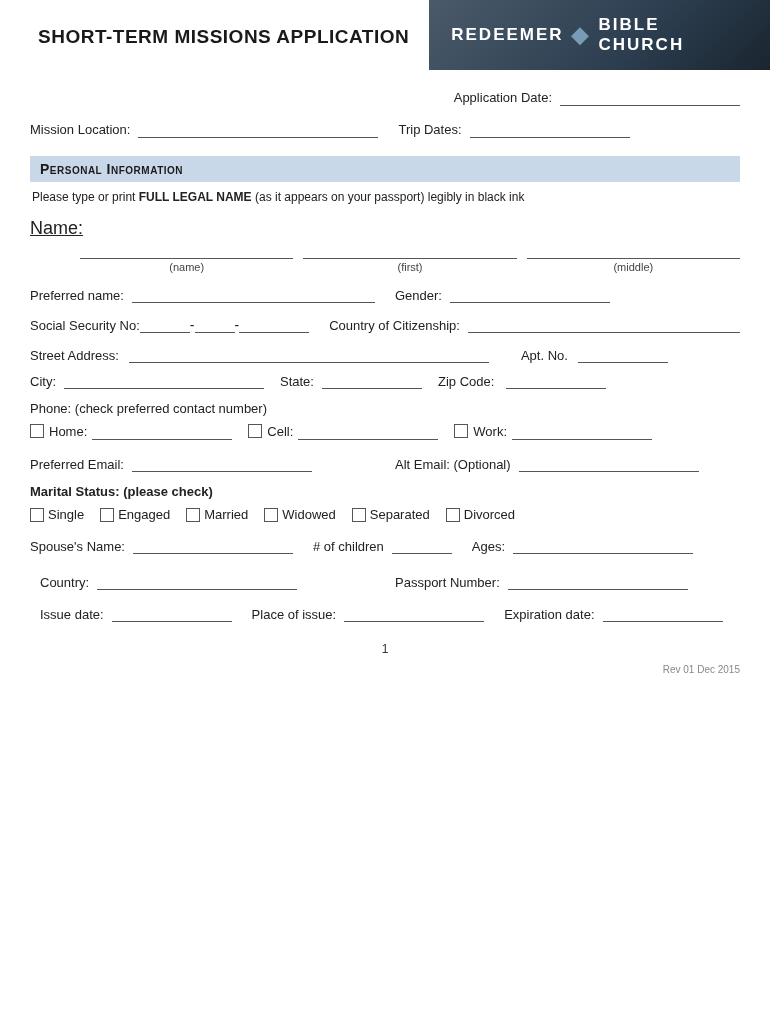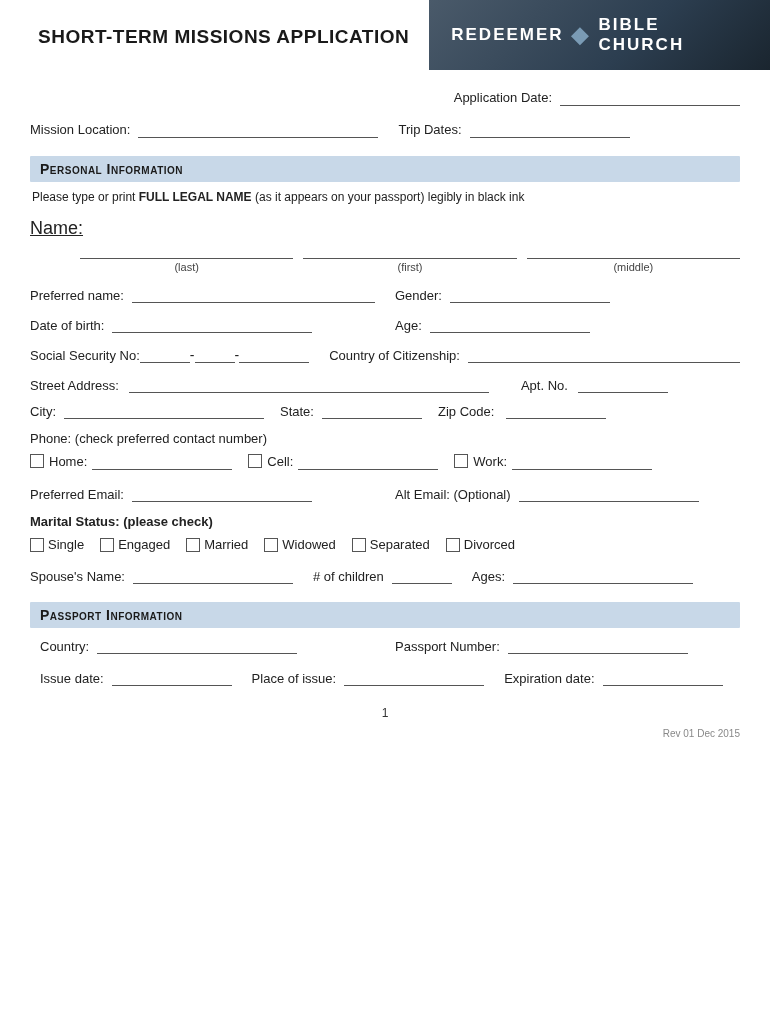--- a/index.html
+++ b/index.html
@@ -409,21 +409,21 @@
     <div class="section-subtitle">
       <span>Please type or print </span><strong>FULL LEGAL NAME</strong><span> (as it appears on your passport) legibly in black ink</span>
     </div>
 
     <div class="name-row form-row">
       <label>Name:</label>
     </div>
     <div class="name-fields">
       <div class="name-field-group">
         <input type="text" style="border-top: none; border-right: none; border-left: none; border-image: initial; border-bottom: 1px solid rgb(85, 85, 85); outline: none; background: transparent; font-size: 13px; width: 100%;">
-        <span class="sub-label">(last)</span>
+        <span class="sub-label">(name)</span>
       </div>
       <div class="name-field-group">
         <input type="text" style="border-top: none; border-right: none; border-left: none; border-image: initial; border-bottom: 1px solid rgb(85, 85, 85); outline: none; background: transparent; font-size: 13px; width: 100%;">
         <span class="sub-label">(first)</span>
       </div>
       <div class="name-field-group">
         <input type="text" style="border-top: none; border-right: none; border-left: none; border-image: initial; border-bottom: 1px solid rgb(85, 85, 85); outline: none; background: transparent; font-size: 13px; width: 100%;">
         <span class="sub-label">(middle)</span>
       </div>
     </div>
@@ -432,30 +432,20 @@
       <div class="col">
         <label>Preferred name:</label>
         <input class="underline-field flex1" style="min-width: 160px;" type="text">
       </div>
       <div class="col">
         <label>Gender:</label>
         <input class="underline-field w160" type="text" style="">
       </div>
     </div>
 
-    <div class="two-col-row">
-      <div class="col">
-        <label>Date of birth:</label>
-        <input class="underline-field w200" type="text" style="">
-      </div>
-      <div class="col">
-        <label>Age:</label>
-        <input class="underline-field w160" type="text" style="">
-      </div>
-    </div>
 
     <div class="ssn-row">
       <div class="ssn-group">
         <label>Social Security No:</label>
         <input class="ssn-part w50" type="text" style="">
         <span class="ssn-dash">-</span>
         <input class="ssn-part w40" type="text" style="">
         <span class="ssn-dash">-</span>
         <input class="ssn-part w70" type="text" style="">
       </div>
@@ -557,23 +547,20 @@
       <div class="spouse-group">
         <label># of children</label>
         <input class="underline-field w60" type="text" style="">
       </div>
       <div class="spouse-group">
         <label>Ages:</label>
         <input class="underline-field w180" type="text" style="">
       </div>
     </div>
 
-    <div class="section-header passport-section">
-      <h2>Passport Information</h2>
-    </div>
 
     <div class="passport-row">
       <div class="passport-group">
         <label>Country:</label>
         <input class="underline-field w200" type="text" style="">
       </div>
       <div class="passport-group">
         <label>Passport Number:</label>
         <input class="underline-field w180" type="text" style="">
       </div>

